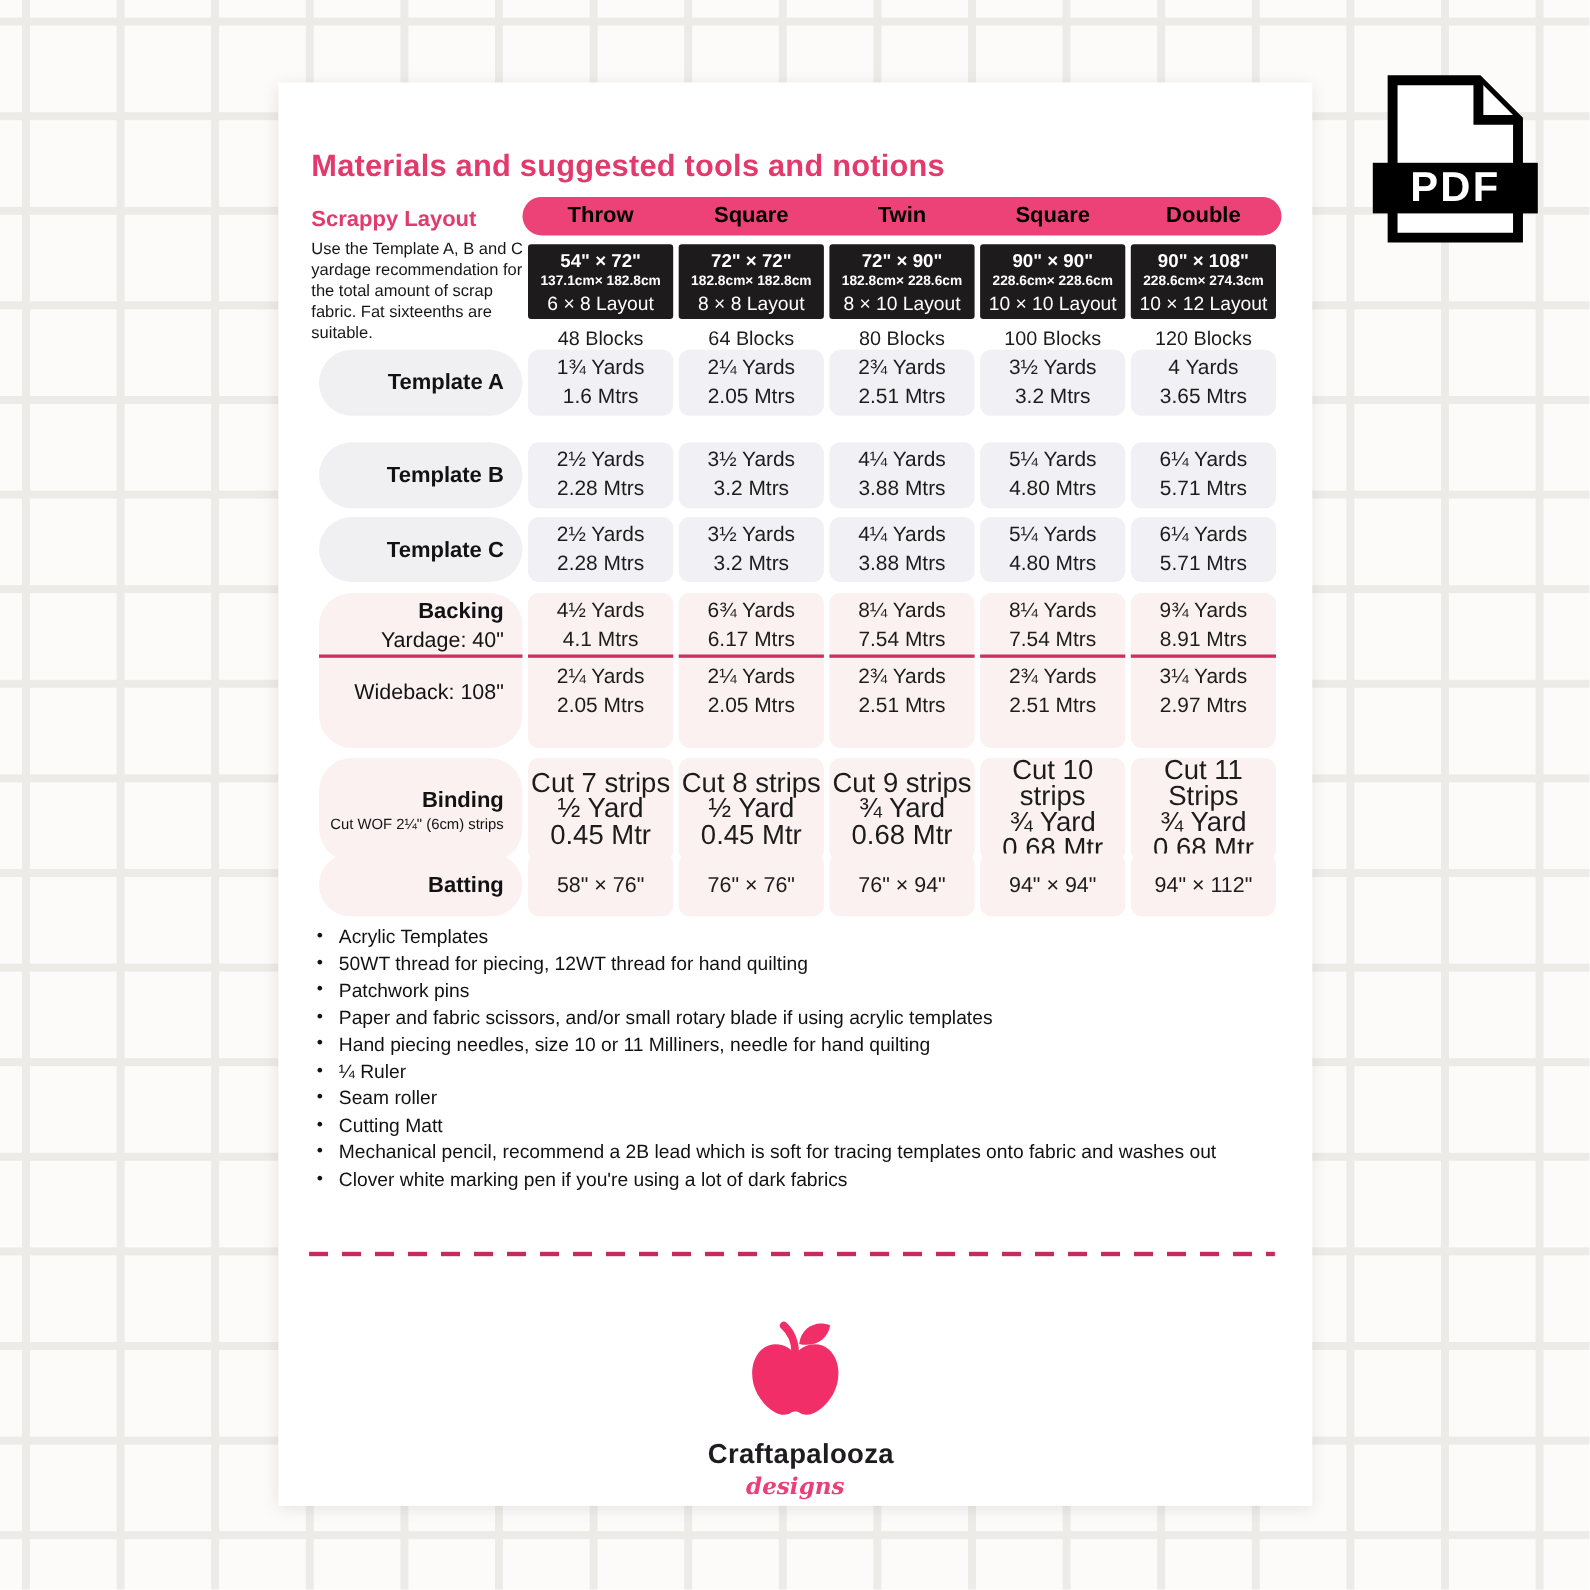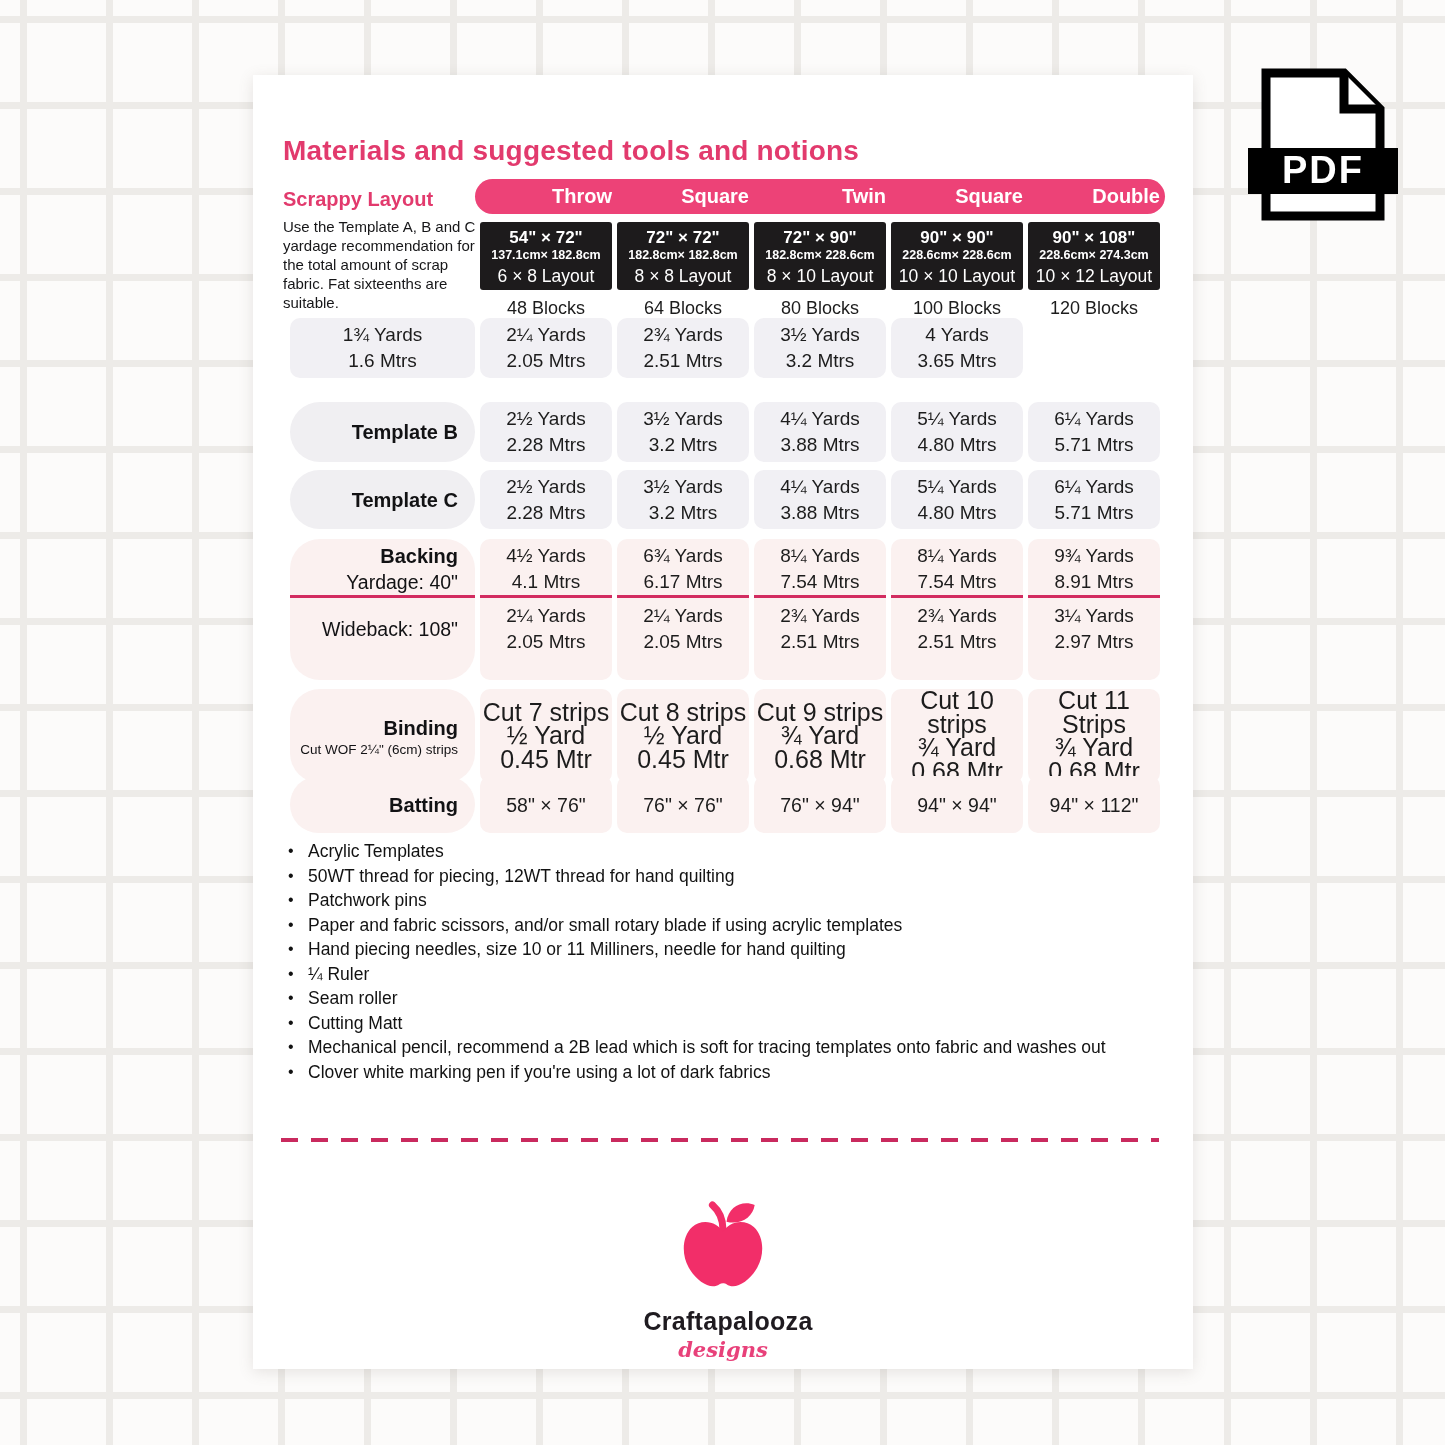--- a/index.html
+++ b/index.html
@@ -30,21 +30,21 @@
     position:absolute; left:30px; top:142px; width:202px;
     font-size:15px; line-height:19px; color:#161618;
   }
   
   .pill {
     position:absolute; left:222px; top:104px; width:690px; height:35px;
     background:#ed4277; border-radius:18px;
     display:grid; grid-template-columns:repeat(5,132px); column-gap:5px;
     padding:0 5px; align-items:center;
   }
-  .col-head { font-size:20px; font-weight:bold; color:#ffffff; text-align:right; }
+  .col-head { font-size:20px; font-weight:bold; color:#000000; text-align:center; }
   
   .sizes {
     position:absolute; left:227px; top:147px;
     display:grid; grid-template-columns:repeat(5,132px); column-gap:5px;
   }
   .size-box { background:#1d1b1c; color:#fff; height:68px; border-radius:3px; text-align:center; padding-top:5px; }
   .si { font-size:17px; font-weight:bold; line-height:21px; }
   .sc { font-size:12.5px; font-weight:bold; line-height:15px; }
   .sl { font-size:17.5px; font-weight:400; line-height:26px; }
   .blocks {
@@ -146,20 +146,23 @@
     </div>
   <div class="blocks">
       <div class="blk">48 Blocks</div>
       <div class="blk">64 Blocks</div>
       <div class="blk">80 Blocks</div>
       <div class="blk">100 Blocks</div>
       <div class="blk">120 Blocks</div>
     </div>
   <div class="rows">
       <div class="trow ri0 gray">
+        <div class="lcell">
+          <div class="lbold">Template A</div>
+        </div>
         <div class="cell">
           <div class="vline">1¾ Yards</div>
           <div class="vline">1.6 Mtrs</div>
         </div>
         <div class="cell">
           <div class="vline">2¼ Yards</div>
           <div class="vline">2.05  Mtrs</div>
         </div>
         <div class="cell">
           <div class="vline">2¾ Yards</div>

